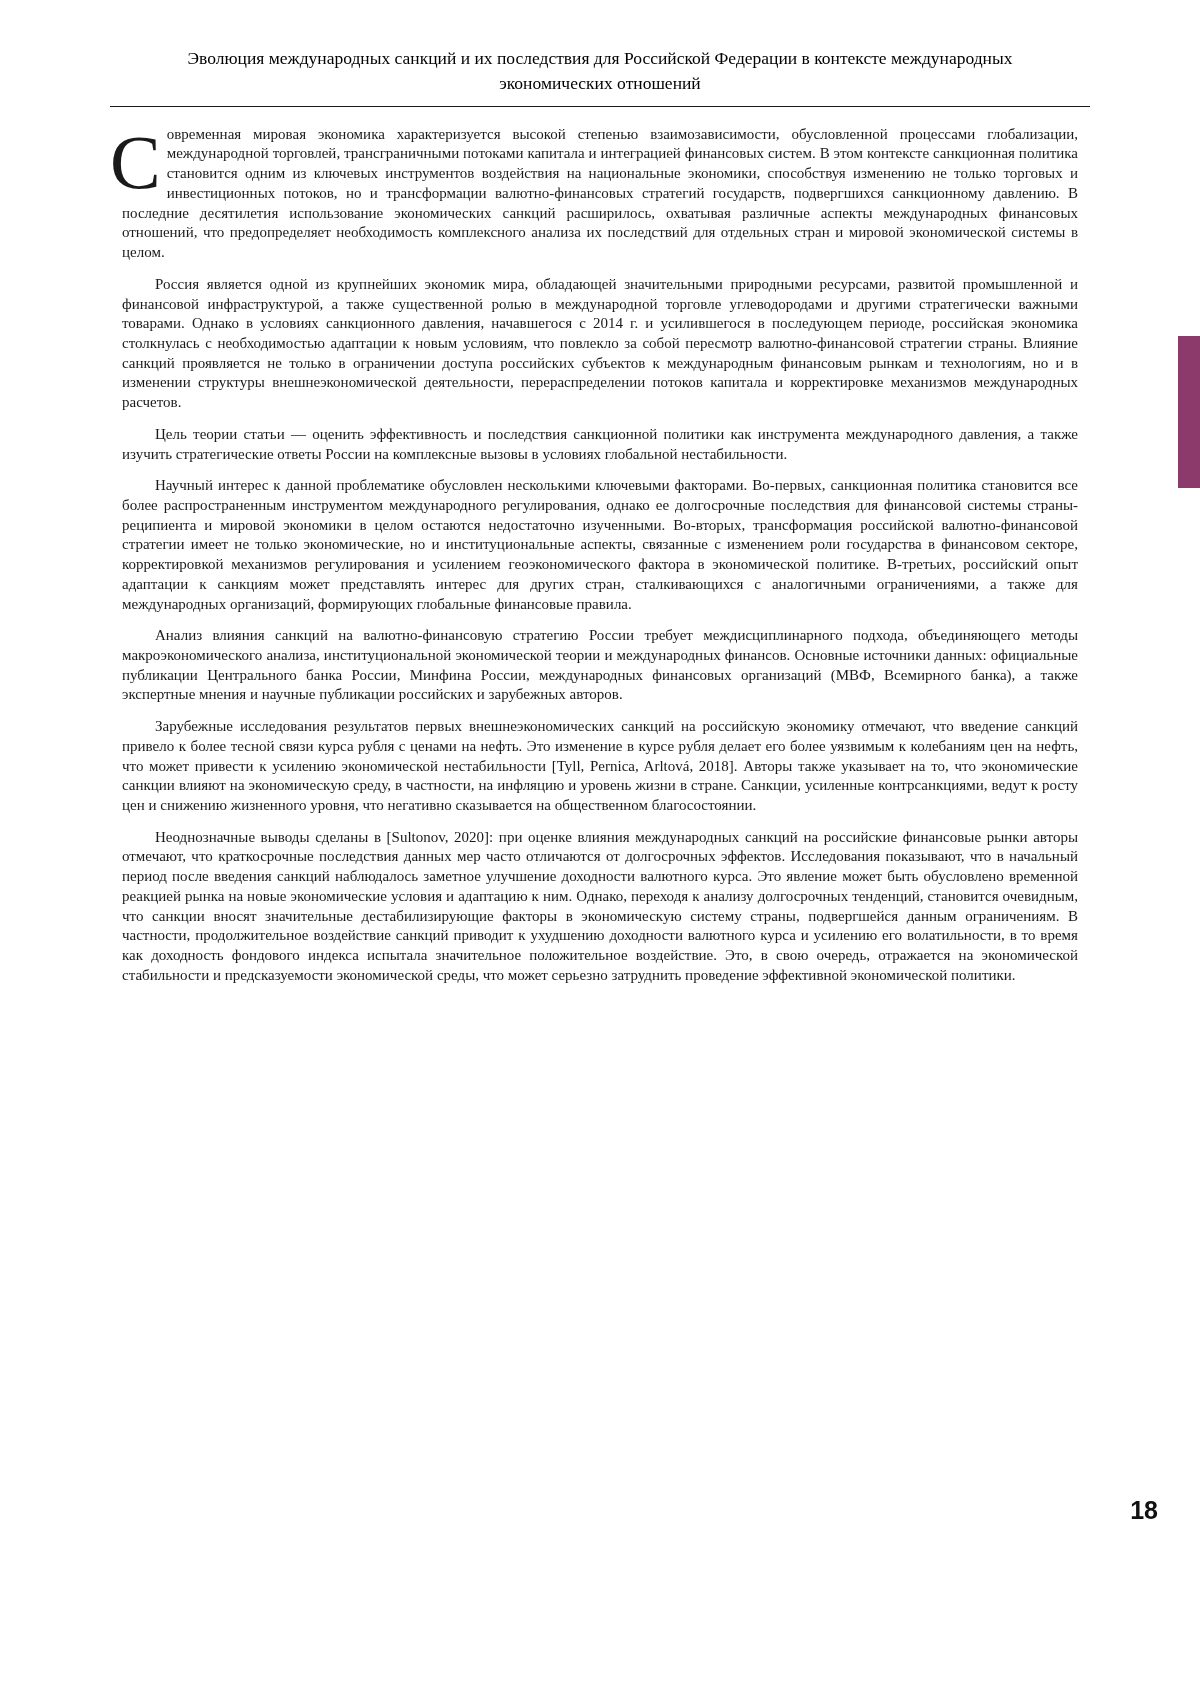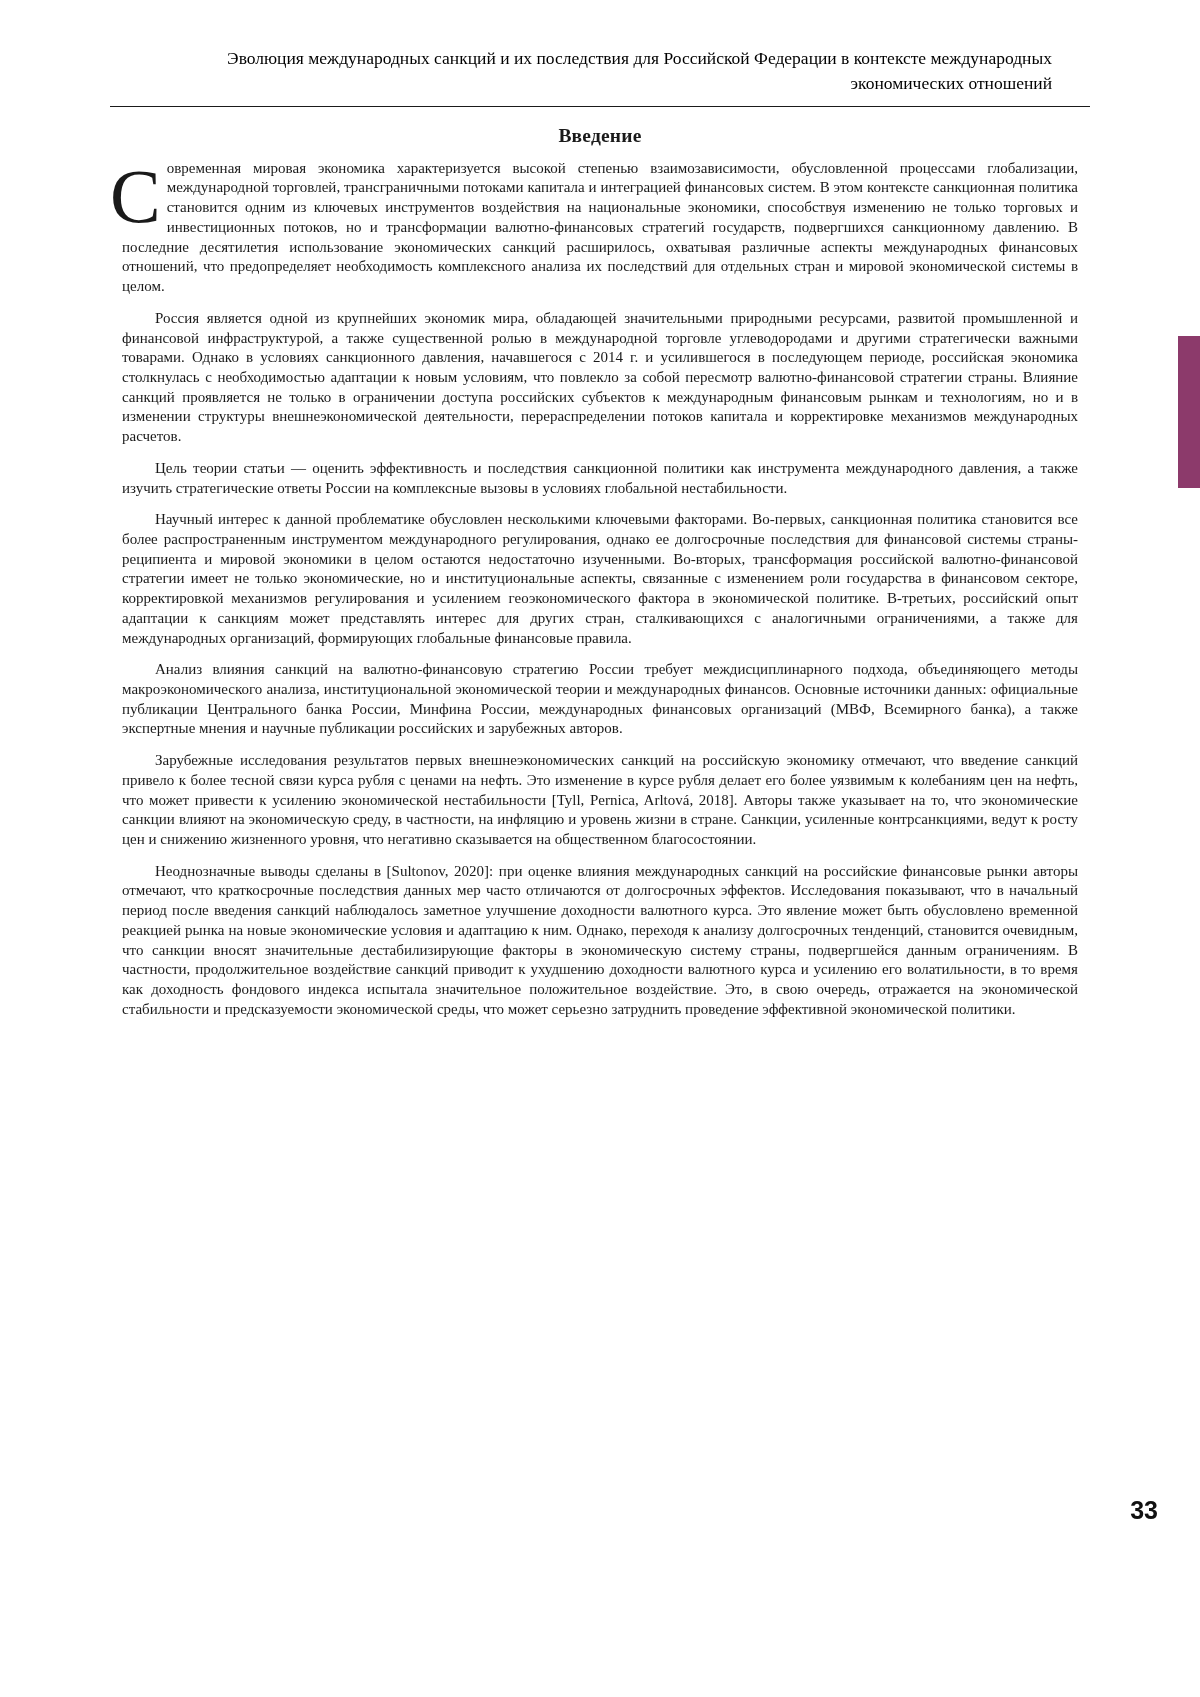--- a/index.html
+++ b/index.html
@@ -25,21 +25,21 @@
     height: 152px;
     background: #8c3a6b;
   }
   .content {
     position: absolute;
     left: 110px;
     top: 46px;
     width: 980px;
   }
   .running-head {
-    text-align: right;
+    text-align: center;
     font-size: 17.5px;
     line-height: 1.45;
     color: #000;
     padding: 0 38px;
   }
   .rule {
     border: none;
     border-top: 1.6px solid #1a1a1a;
     margin: 9px 0 18px 0;
   }
@@ -89,33 +89,32 @@
 
 <div class="page">
 
   <div class="side-tab"></div>
 
   <div class="content">
 
     <div class="running-head">Эволюция международных санкций и их последствия для Российской Федерации в контексте международных экономических отношений</div>
     <hr class="rule">
 
-    <h2 class="section">Введение</h2>
 
     <div class="dropcap-para">
       <span class="dropcap">С</span>
       <p class="para first">овременная мировая экономика характеризуется высокой степенью взаимозависимости, обусловленной процессами глобализации, международной торговлей, трансграничными потоками капитала и интеграцией финансовых систем. В этом контексте санкционная политика становится одним из ключевых инструментов воздействия на национальные экономики, способствуя изменению не только торговых и инвестиционных потоков, но и трансформации валютно-финансовых стратегий государств, подвергшихся санкционному давлению. В последние десятилетия использование экономических санкций расширилось, охватывая различные аспекты международных финансовых отношений, что предопределяет необходимость комплексного анализа их последствий для отдельных стран и мировой экономической системы в целом.</p>
     </div>
 
     <p class="para">Россия является одной из крупнейших экономик мира, обладающей значительными природными ресурсами, развитой промышленной и финансовой инфраструктурой, а также существенной ролью в международной торговле углеводородами и другими стратегически важными товарами. Однако в условиях санкционного давления, начавшегося с 2014 г. и усилившегося в последующем периоде, российская экономика столкнулась с необходимостью адаптации к новым условиям, что повлекло за собой пересмотр валютно-финансовой стратегии страны. Влияние санкций проявляется не только в ограничении доступа российских субъектов к международным финансовым рынкам и технологиям, но и в изменении структуры внешнеэкономической деятельности, перераспределении потоков капитала и корректировке механизмов международных расчетов.</p>
     <p class="para">Цель теории статьи — оценить эффективность и последствия санкционной политики как инструмента международного давления, а также изучить стратегические ответы России на комплексные вызовы в условиях глобальной нестабильности.</p>
     <p class="para">Научный интерес к данной проблематике обусловлен несколькими ключевыми факторами. Во-первых, санкционная политика становится все более распространенным инструментом международного регулирования, однако ее долгосрочные последствия для финансовой системы страны-реципиента и мировой экономики в целом остаются недостаточно изученными. Во-вторых, трансформация российской валютно-финансовой стратегии имеет не только экономические, но и институциональные аспекты, связанные с изменением роли государства в финансовом секторе, корректировкой механизмов регулирования и усилением геоэкономического фактора в экономической политике. В-третьих, российский опыт адаптации к санкциям может представлять интерес для других стран, сталкивающихся с аналогичными ограничениями, а также для международных организаций, формирующих глобальные финансовые правила.</p>
 
 
     <p class="para">Анализ влияния санкций на валютно-финансовую стратегию России требует междисциплинарного подхода, объединяющего методы макроэкономического анализа, институциональной экономической теории и международных финансов. Основные источники данных: официальные публикации Центрального банка России, Минфина России, международных финансовых организаций (МВФ, Всемирного банка), а также экспертные мнения и научные публикации российских и зарубежных авторов.</p>
     <p class="para">Зарубежные исследования результатов первых внешнеэкономических санкций на российскую экономику отмечают, что введение санкций привело к более тесной связи курса рубля с ценами на нефть. Это изменение в курсе рубля делает его более уязвимым к колебаниям цен на нефть, что может привести к усилению экономической нестабильности [Tyll, Pernica, Arltová, 2018]. Авторы также указывает на то, что экономические санкции влияют на экономическую среду, в частности, на инфляцию и уровень жизни в стране. Санкции, усиленные контрсанкциями, ведут к росту цен и снижению жизненного уровня, что негативно сказывается на общественном благосостоянии.</p>
     <p class="para">Неоднозначные выводы сделаны в [Sultonov, 2020]: при оценке влияния международных санкций на российские финансовые рынки авторы отмечают, что краткосрочные последствия данных мер часто отличаются от долгосрочных эффектов. Исследования показывают, что в начальный период после введения санкций наблюдалось заметное улучшение доходности валютного курса. Это явление может быть обусловлено временной реакцией рынка на новые экономические условия и адаптацию к ним. Однако, переходя к анализу долгосрочных тенденций, становится очевидным, что санкции вносят значительные дестабилизирующие факторы в экономическую систему страны, подвергшейся данным ограничениям. В частности, продолжительное воздействие санкций приводит к ухудшению доходности валютного курса и усилению его волатильности, в то время как доходность фондового индекса испытала значительное положительное воздействие. Это, в свою очередь, отражается на экономической стабильности и предсказуемости экономической среды, что может серьезно затруднить проведение эффективной экономической политики.</p>
 
   </div>
 
-  <div class="page-number">33</div>
+  <div class="page-number">18</div>
 
 </div>
 
 </body></html>

